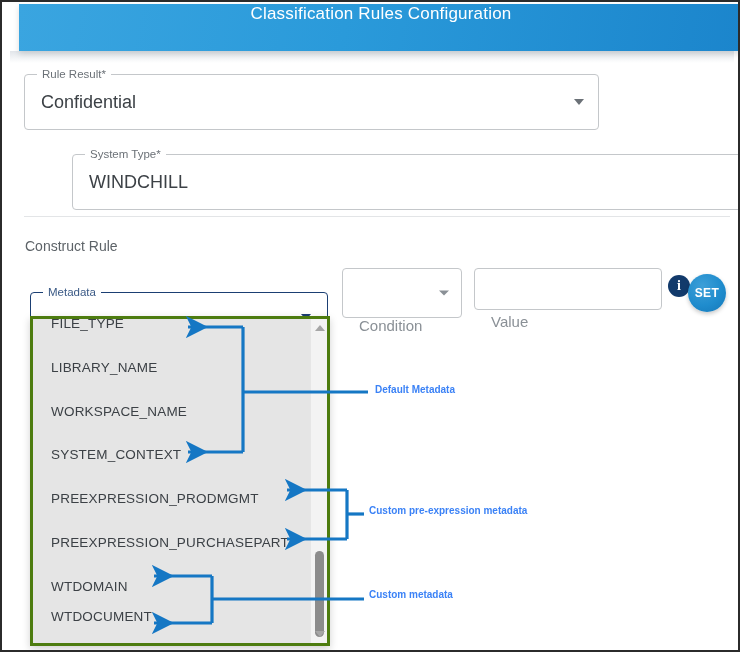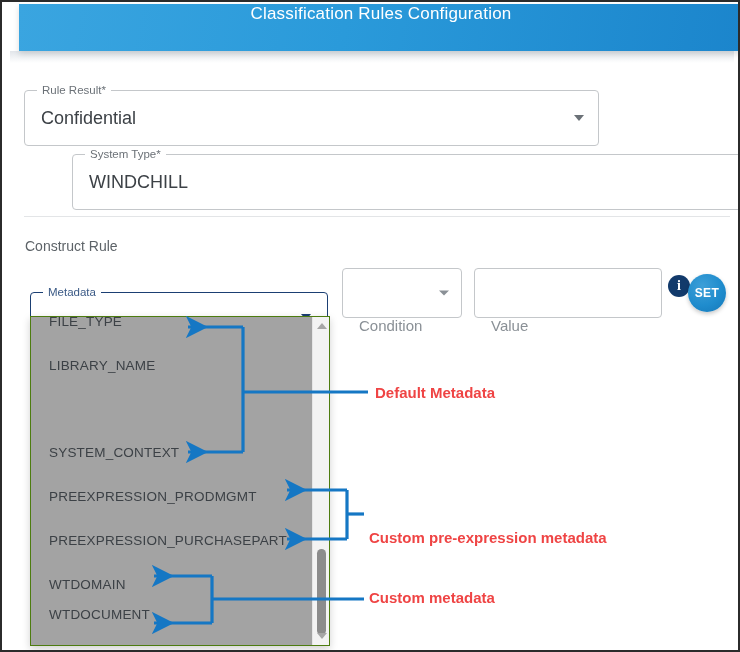--- a/index.html
+++ b/index.html
@@ -84,21 +84,21 @@
     position: absolute;
     right: 14px;
     top: 50%;
     transform: translateY(-50%);
     width: 0; height: 0;
     border-left: 5.5px solid transparent;
     border-right: 5.5px solid transparent;
     border-top: 6.5px solid #6b7177;
   }
 
-  #f-rule   { left: 22px;  top: 88px;  width: 575px; height: 56px; }
+  #f-rule   { left: 22px;  top: 72px;  width: 575px; height: 56px; }
   #f-system { left: 22px;  top: 152px; width: 736px; height: 56px; margin-left: 48px; }
 
   .divider {
     position: absolute;
     left: 22px;
     top: 214px;
     width: 706px;
     height: 1px;
     background: #e3e5e7;
   }
@@ -114,21 +114,21 @@
   #f-meta {
     left: 28px; top: 266px; width: 298px; height: 50px;
     border: 1.6px solid #1b3f73;
     margin-top: 24px;
   }
   #f-meta .legend { color: #3b5a86; font-size: 11.5px; }
   #f-meta .caret  { border-top-color: #1b3f73; right: 16px; }
 
   #f-cond { left: 340px; top: 266px; width: 120px; height: 50px; }
   #f-cond .caret { right: 12px; border-top-color: #8a9096; border-width: 5px 5px 6px 5px; }
-  #f-val  { left: 472px; top: 266px; width: 188px; height: 50px; }
+  #f-val  { left: 472px; top: 266px; width: 188px; height: 42px; }
 
   
   .info-icon {
     position: absolute;
     left: 666px; top: 273px;
     width: 22px; height: 22px;
     border-radius: 50%;
     background: #123a6b;
     color: #ffffff;
     font-size: 14px;
@@ -157,22 +157,22 @@
     text-align: right;
   }
 
   
   #dropdown {
     position: absolute;
     left: 28px;
     top: 314px;
     width: 300px;
     height: 330px;
-    background: #a3a3a3;
-    border: 1px solid #4d7c0f;
+    background: #e5e5e5;
+    border: 3px solid #4d7c0f;
     box-shadow: 0 3px 8px rgba(0,0,0,0.18);
     overflow: hidden;
     box-sizing: border-box;
   }
   .opt {
     position: absolute;
     left: 18px;
     font-size: 13.5px;
     color: #3c4146;
     letter-spacing: 0.2px;
@@ -211,27 +211,27 @@
 
   
   #annots {
     position: absolute;
     left: 0; top: 0;
     width: 740px; height: 652px;
     pointer-events: none;
   }
   .ann-label {
     position: absolute;
-    color: #ef4444;
-    font-size: 15px;
+    color: #3b82f6;
+    font-size: 10px;
     font-weight: bold;
     white-space: nowrap;
   }
   #lbl-default { left: 373px; top: 382px; }
-  #lbl-preexp  { left: 367px; top: 503px; margin-top: 24px; }
+  #lbl-preexp  { left: 367px; top: 503px; }
   #lbl-custom  { left: 367px; top: 587px; }
 </style>
 </head>
 <body>
 
 <div id="screen">
 
   <div class="banner">
     <span class="banner-title">Classification Rules Configuration</span>
   </div>
@@ -266,20 +266,21 @@
   <div class="field" id="f-val">
     <span class="val placeholder">Value</span>
   </div>
 
   <div class="info-icon">i</div>
   <button class="set-btn">SET</button>
 
   <div id="dropdown">
     <div class="opt clipped" style="top:-4px">FILE_TYPE</div>
     <div class="opt" style="top:40px">LIBRARY_NAME</div>
+    <div class="opt" style="top:84px">WORKSPACE_NAME</div>
     <div class="opt" style="top:127px">SYSTEM_CONTEXT</div>
     <div class="opt" style="top:215px">PREEXPRESSION_PURCHASEPART</div>
     <div class="opt" style="top:171px">PREEXPRESSION_PRODMGMT</div>
     <div class="opt" style="top:259px">WTDOMAIN</div>
     <div class="opt" style="top:289px">WTDOCUMENT</div>
 
     <div class="sb-track">
       <span class="sb-arrow up"></span>
       <span class="sb-thumb"></span>
       <span class="sb-arrow down"></span>

